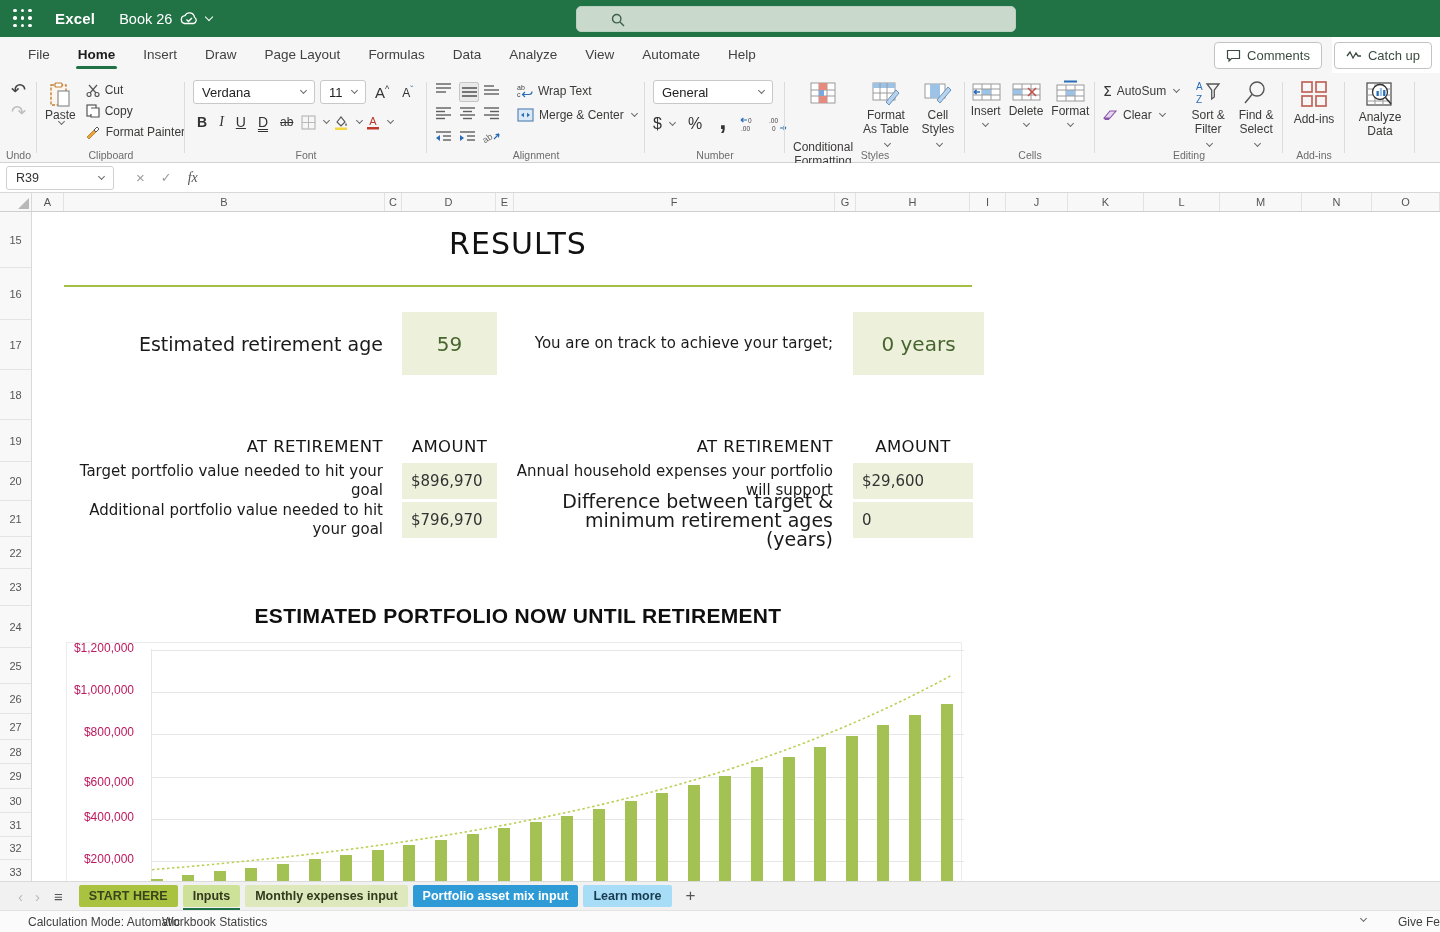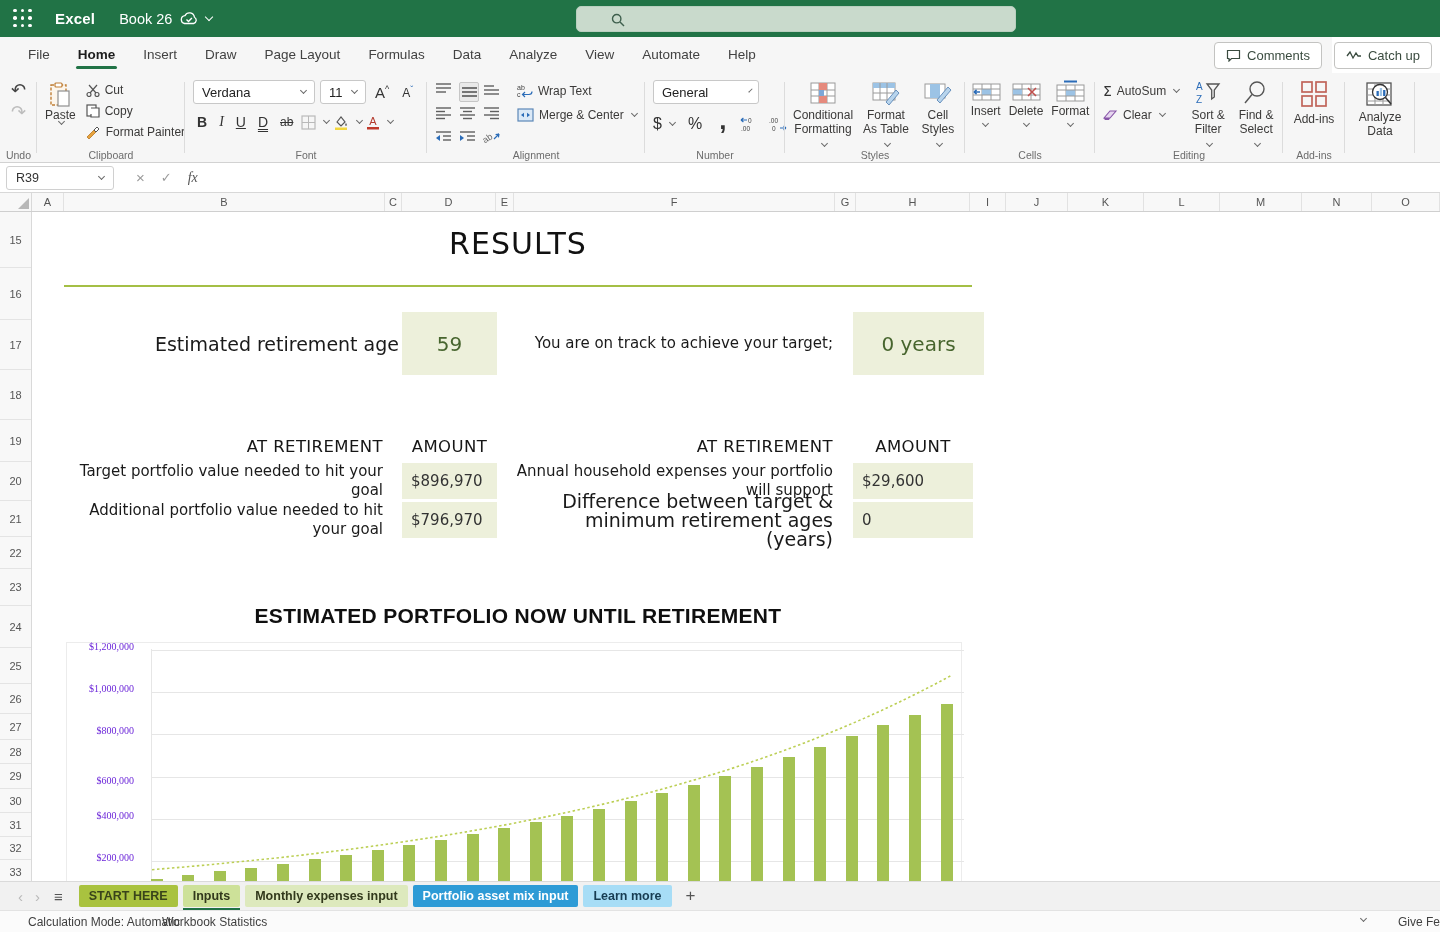--- a/index.html
+++ b/index.html
@@ -67,21 +67,21 @@
   .greenbox { background:#edf0db; color:#47652e; display:flex; align-items:center; justify-content:center; font-size:20px; }
   .lbl-r { justify-content:flex-end; text-align:right; }
   .thead { font-size:16.5px; letter-spacing:.4px; color:#161616; }
   .vbox { background:#edf0db; color:#333; font-size:15px; display:flex; align-items:center; padding-left:9px; }
   .msg { font-size:15px; line-height:19px; text-align:right; }
 
   .chart-title { left:64px; top:392px; width:908px; text-align:center; font-size:21px; font-weight:600; letter-spacing:.3px; color:#0f0f0f; font-family:"Liberation Sans",sans-serif; }
   .chart { left:66px; top:430px; width:896px; height:470px; border:1px solid #ececec; background:#fff; }
   .plot { position:absolute; left:84px; top:6px; width:812px; height:460px; border-left:1px solid #e6e6e6; }
   .gline { position:absolute; left:0; width:812px; height:1px; background:#e6e6e6; }
-  .ylab { position:absolute; left:0; width:67px; text-align:right; font-size:10px; color:#6d28d9;font-family:Liberation Serif, serif; }
+  .ylab { position:absolute; left:0; width:67px; text-align:right; font-size:12px; color:#be185d; }
   .bar { position:absolute; width:12px; background:#a4c253; cursor:pointer; }
 
   
   .tabbar { position:absolute; left:0; top:881px; width:1440px; height:29px; background:#f1f1f1; border-top:1px solid #dadada; display:flex; align-items:center; padding-left:12px; }
   .navch { color:#b9b9b9; font-size:15px; padding:0 6px; cursor:pointer; }
   .ham { color:#555; font-size:15px; padding:0 8px; margin-right:8px; cursor:pointer; }
   .stab { height:22px; display:flex; align-items:center; padding:0 10px; margin-right:5px; font-size:12.5px; font-weight:600; border-radius:2px; cursor:pointer; position:relative; white-space:nowrap; }
   .activebar { position:absolute; left:0; right:0; bottom:-4px; height:3px; background:#1f7145; }
   .addsheet { color:#555; font-size:17px; padding:0 9px; cursor:pointer; }
 
@@ -326,21 +326,21 @@
           <path d="M4 7 l3 -2.2 v4.4 Z M13 7 l-3 -2.2 v4.4 Z" fill="#2b6cb8"></path>
         </svg>
         <span>Merge &amp; Center</span>
         <span class="chev g"></span>
       </div>
     </div>
     <div class="glabel">Alignment</div>
   </div>
 
   <div class="rgroup" style="width:140px; flex-direction:column; gap:9px;">
-    <div class="fsel" style="width:106px;gap:39px;">
+    <div class="fsel" style="width:120px;gap:39px;">
       <span>General</span>
       <span class="chev g"></span>
     </div>
     <div style="display:flex; align-items:center; gap:9px;">
       <div class="ibtn">
         <span style="font-size:16px; color:#333;">$</span>
         <span class="chev g"></span>
       </div>
       <span class="glyphbtn" style="font-size:16px;">%</span>
       <span class="glyphbtn" style="font-size:26px; font-weight:700; line-height:10px; margin-top:-8px;">,</span>
@@ -352,21 +352,21 @@
       <svg width="20" height="16" viewBox="0 0 20 16">
         <text x="1" y="7" font-size="6.5" fill="#444" font-family="Liberation Sans">.00</text>
         <path d="M12 12 L18 12 M18 12 l-2.4 -2 M18 12 l-2.4 2" stroke="#2b6cb8" stroke-width="1.2" fill="none"></path>
         <text x="4" y="15" font-size="6.5" fill="#444" font-family="Liberation Sans">0</text>
       </svg>
     </div>
     <div class="glabel">Number</div>
   </div>
 
   <div class="rgroup" style="width:180px; gap:9px; justify-content:center;">
-    <div class="bigbtn" style="width:72px;">
+    <div class="bigbtn" style="width:72px;gap:32px;">
       <svg width="26" height="26" viewBox="0 0 26 26">
         <rect x="1" y="3" width="24" height="20" fill="#fff" stroke="#9a9a9a"></rect>
         <line x1="9" y1="3" x2="9" y2="23" stroke="#9a9a9a"></line>
           <line x1="17" y1="3" x2="17" y2="23" stroke="#9a9a9a"></line>
         <line x1="1" y1="10" x2="25" y2="10" stroke="#9a9a9a"></line>
           <line x1="1" y1="16" x2="25" y2="16" stroke="#9a9a9a"></line>
         <rect x="9" y="3" width="8" height="7" fill="#e58a7d"></rect>
           <rect x="9" y="16" width="8" height="7" fill="#e58a7d"></rect>
         <rect x="9" y="10" width="5" height="6" fill="#7da7d8"></rect>
       </svg>
@@ -559,21 +559,21 @@
       <div class="rowcell" style="height: 25px;">29</div>
       <div class="rowcell" style="height: 24px;">30</div>
       <div class="rowcell" style="height: 24px;">31</div>
       <div class="rowcell" style="height: 23px;">32</div>
       <div class="rowcell" style="height: 24px; text-align: center;">33</div>
     </div>
 
   <div class="abs cfont results-title">RESULTS</div>
   <div class="abs divider"></div>
 
-  <div class="abs cfont flexr lbl-r" style="left:80px; top:100px; width:319px; height:63px; font-size:19px;">Estimated retirement age</div>
+  <div class="abs cfont flexr lbl-r" style="left:64px; top:100px; width:319px; height:63px; font-size:19px;">Estimated retirement age</div>
   <div class="abs greenbox" style="left:402px; top:100px; width:95px; height:63px; font-family:'DejaVu Sans',sans-serif;">59</div>
   <div class="abs cfont" style="left:514px; top:100px; width:319px; height:63px; display:flex; flex-direction:column; justify-content:center;">
     <div class="msg">You are on track to achieve your target;</div>
   </div>
   <div class="abs greenbox" style="left:853px; top:100px; width:131px; height:63px; font-family:'DejaVu Sans',sans-serif;">0 years</div>
 
   <div class="abs cfont thead flexr lbl-r" style="left:64px; top:221px; width:319px; height:26px;">AT RETIREMENT</div>
   <div class="abs cfont thead flexr" style="left:402px; top:221px; width:95px; height:26px; justify-content:center;">AMOUNT</div>
   <div class="abs cfont thead flexr lbl-r" style="left:514px; top:221px; width:319px; height:26px;">AT RETIREMENT</div>
   <div class="abs cfont thead flexr" style="left:853px; top:221px; width:120px; height:26px; justify-content:center;">AMOUNT</div>

